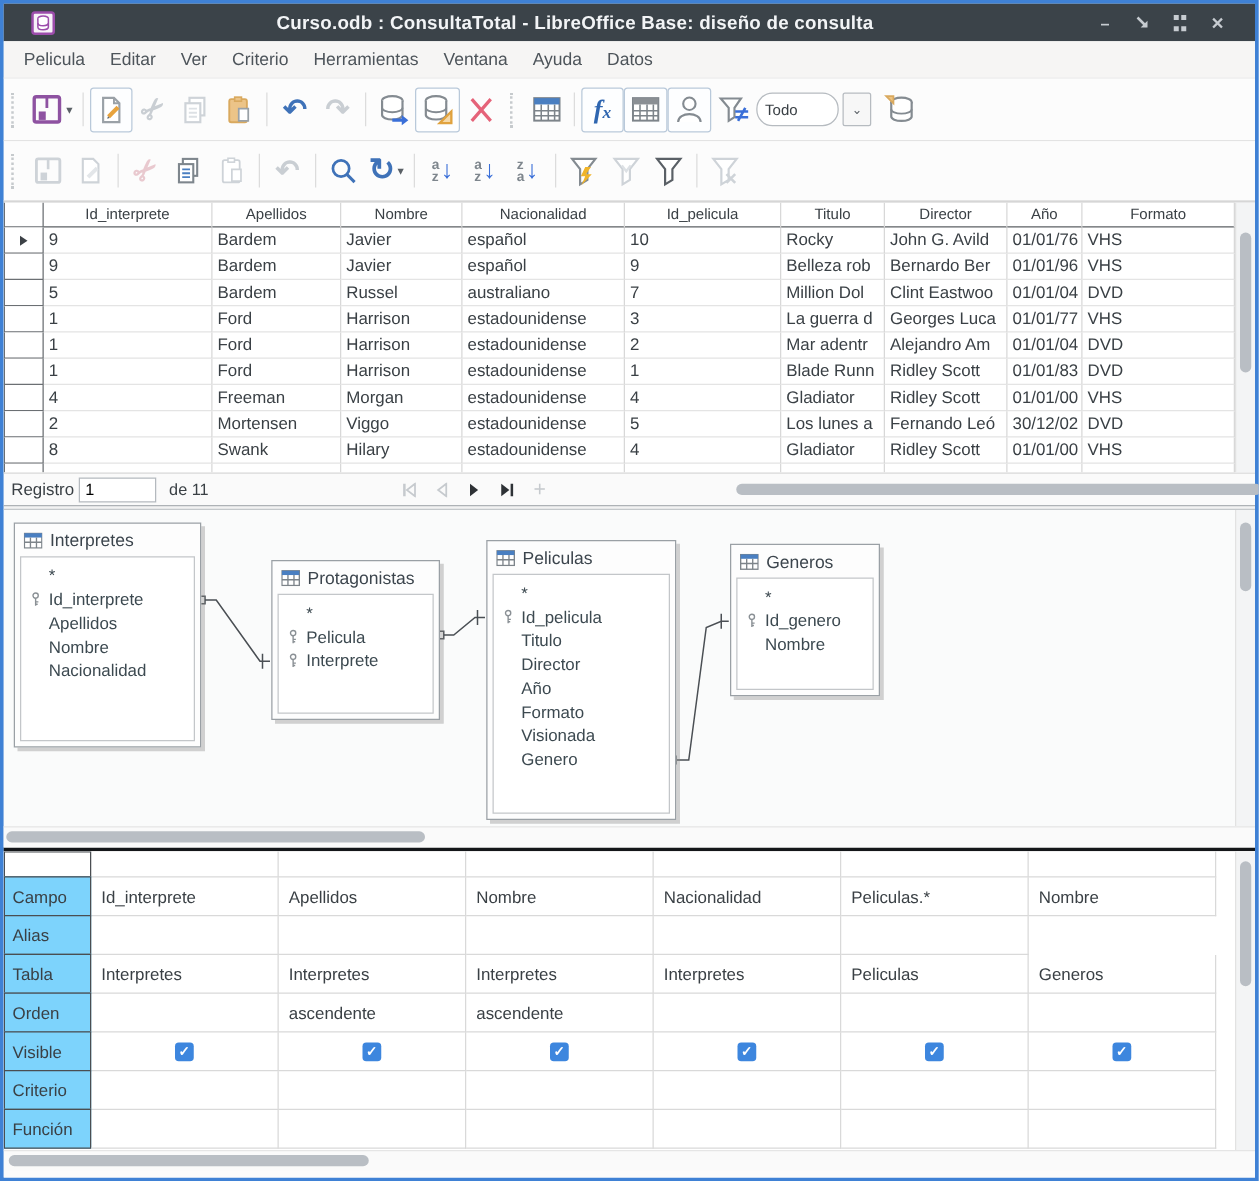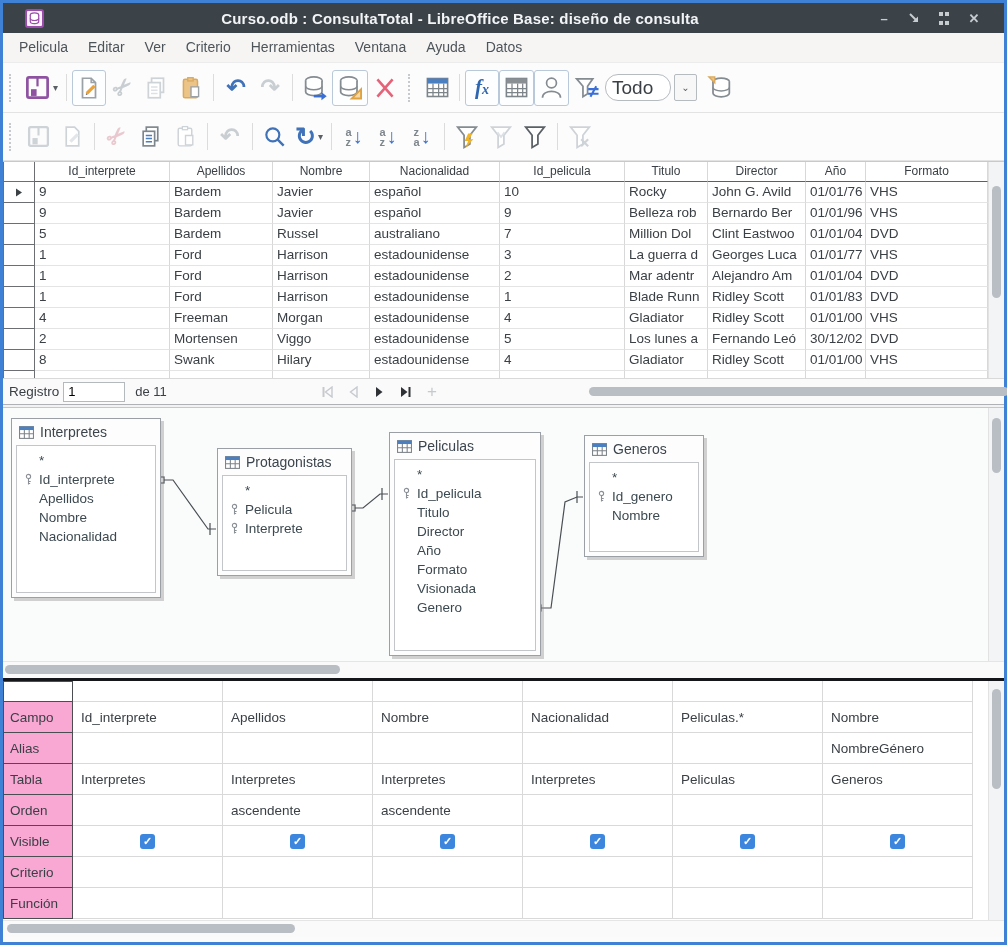--- a/index.html
+++ b/index.html
@@ -23,21 +23,21 @@
   
   .toolbar { background:#fcfcfc; display:flex; align-items:center; flex:none; border-bottom:1px solid #e3e3e3; }
   .tb1 { height:50px; } .tb2 { height:48px; }
   .grip { width:5px; height:28px; border-left:2px dotted #c6cacd; margin:0 7px 0 6px; }
   .sep { width:1px; height:27px; background:#dcdcdc; margin:0 5px; flex:none; }
   .tbtn { height:36px; min-width:34px; padding:0 3px; display:flex; align-items:center; justify-content:center; border-radius:3px; flex:none; }
   .pressed { border:1px solid #b9c9da; background:#fdfeff; }
   .drop { font-size:10px; color:#5a6066; margin-left:2px; }
   .fx { font-family:"Liberation Serif", serif; font-style:italic; font-weight:bold; color:#2f66b0; font-size:21px; line-height:1; }
   .fx small { font-size:14px; }
-  .combo { width:66px; height:27px; border:1px solid #b6bbc0; background:#fff; border-radius:13px; font-size:19px; padding:3px 6px; color:#3a4045; }
+  .combo { width:66px; height:27px; border:1px solid #b6bbc0; background:#fff; border-radius:13px; font-size:12px; padding:3px 6px; color:#3a4045; }
   .combobtn { width:23px; height:27px; border:1px solid #b6bbc0; border-radius:2px; background:#f7f7f7; margin-left:3px; display:flex; align-items:center; justify-content:center; font-size:10px; color:#5a6066; }
   .uglyph { font-size:23px; line-height:1; font-weight:bold; }
 
   
   .rgrid { height:217px; background:#fff; display:flex; flex:none; border-top:1px solid #c9c9c9; overflow:hidden; }
   .rgrid-cols { width:985px; display:flex; flex-direction:column; overflow:hidden; }
   .rg-row { display:flex; height:21px; flex:none; }
   .rg-hrow { height:20px; }
   .cell { border-right:1px solid #d8d8d8; border-bottom:1px solid #e4e4e4; padding:0 4px; font-size:13.5px; line-height:19px; white-space:nowrap; overflow:hidden; }
   .hcell { text-align:center; font-size:12px; line-height:19px; border-bottom:1px solid #5c6064; }
@@ -74,21 +74,21 @@
   .frow { display:flex; align-items:center; height:19px; font-size:13.5px; color:#3c4950; }
   .kslot { width:22px; flex:none; display:flex; justify-content:center; }
   svg.conn { position:absolute; left:0; top:0; pointer-events:none; }
 
   
   .dgrid { height:239px; background:#fff; flex:none; display:flex; overflow:hidden; }
   .dg-main { width:970px; display:flex; flex-direction:column; }
   .dg-row { display:flex; flex:none; }
   .dg-toprow { height:21px; }
   .dg-r { height:31px; }
-  .dlabel { width:70px; flex:none; background:#f9a8d4; border:1px solid #4a4e52; margin-top:-1px; font-size:13.5px; display:flex; align-items:center; padding-left:6px; }
+  .dlabel { width:70px; flex:none; background:#7dd3fc; border:1px solid #4a4e52; margin-top:-1px; font-size:13.5px; display:flex; align-items:center; padding-left:6px; }
   .dcorner { width:70px; flex:none; border:1px solid #4a4e52; background:#fff; }
   .dcell { width:150px; flex:none; border-right:1px solid #d9d9d9; border-bottom:1px solid #d9d9d9; font-size:13.5px; display:flex; align-items:center; padding-left:8px; white-space:nowrap; overflow:hidden; }
   .dcell.ctr { justify-content:center; padding-left:0; }
   .cb { width:15px; height:15px; background:#3d86de; border-radius:3px; display:flex; align-items:center; justify-content:center; color:#fff; font-size:11px; font-weight:bold; }
   .dg-hscroll { height:17px; background:#fafafa; border-top:1px solid #e5e5e5; position:relative; flex:none; }
   .strip { height:5px; background:#fbfbfb; flex:none; }
 
   .icondis { color:#c9ced3; }
 </style>
 </head>
@@ -724,21 +724,20 @@
           <span class="dcell">Peliculas.*</span>
           <span class="dcell">Nombre</span>
       </div>
       <div class="dg-row dg-r">
         <span class="dlabel">Alias</span>
         <span class="dcell"></span>
           <span class="dcell"></span>
           <span class="dcell"></span>
           <span class="dcell"></span>
           <span class="dcell"></span>
-          <span class="dcell">NombreGénero</span>
       </div>
       <div class="dg-row dg-r">
         <span class="dlabel">Tabla</span>
         <span class="dcell">Interpretes</span>
           <span class="dcell">Interpretes</span>
           <span class="dcell">Interpretes</span>
           <span class="dcell">Interpretes</span>
           <span class="dcell">Peliculas</span>
           <span class="dcell">Generos</span>
       </div>

